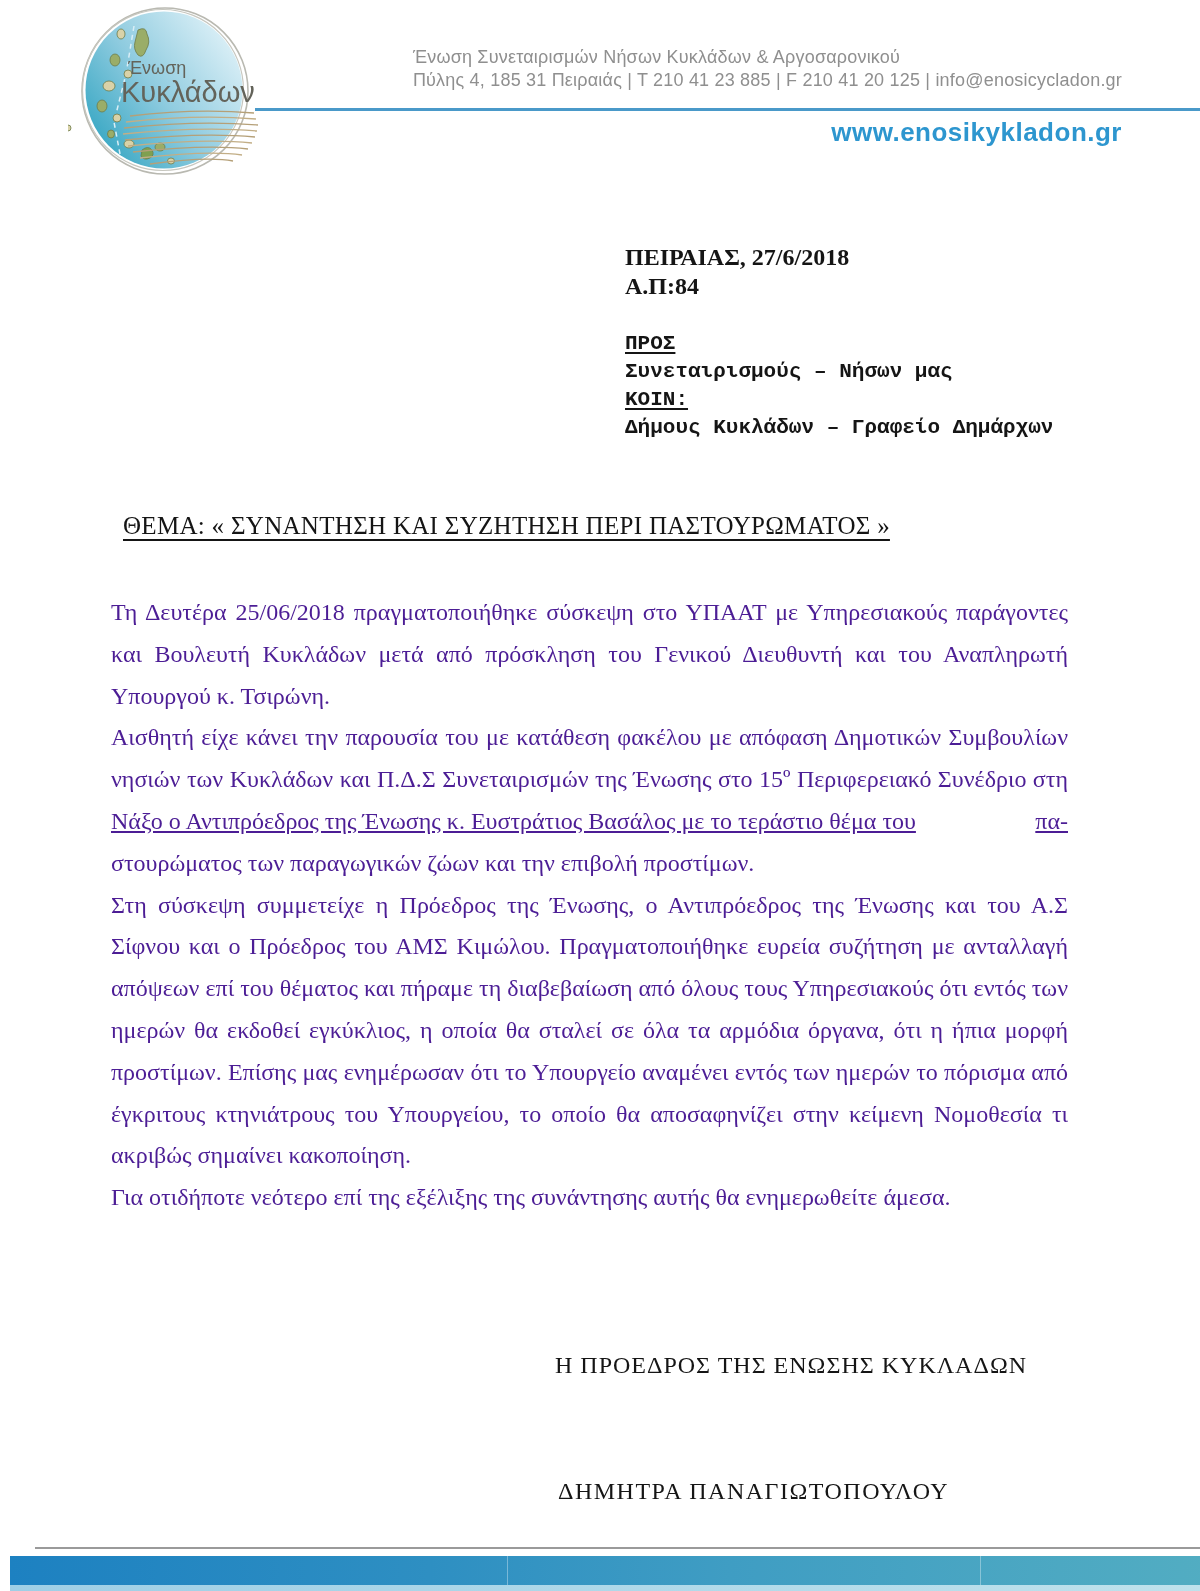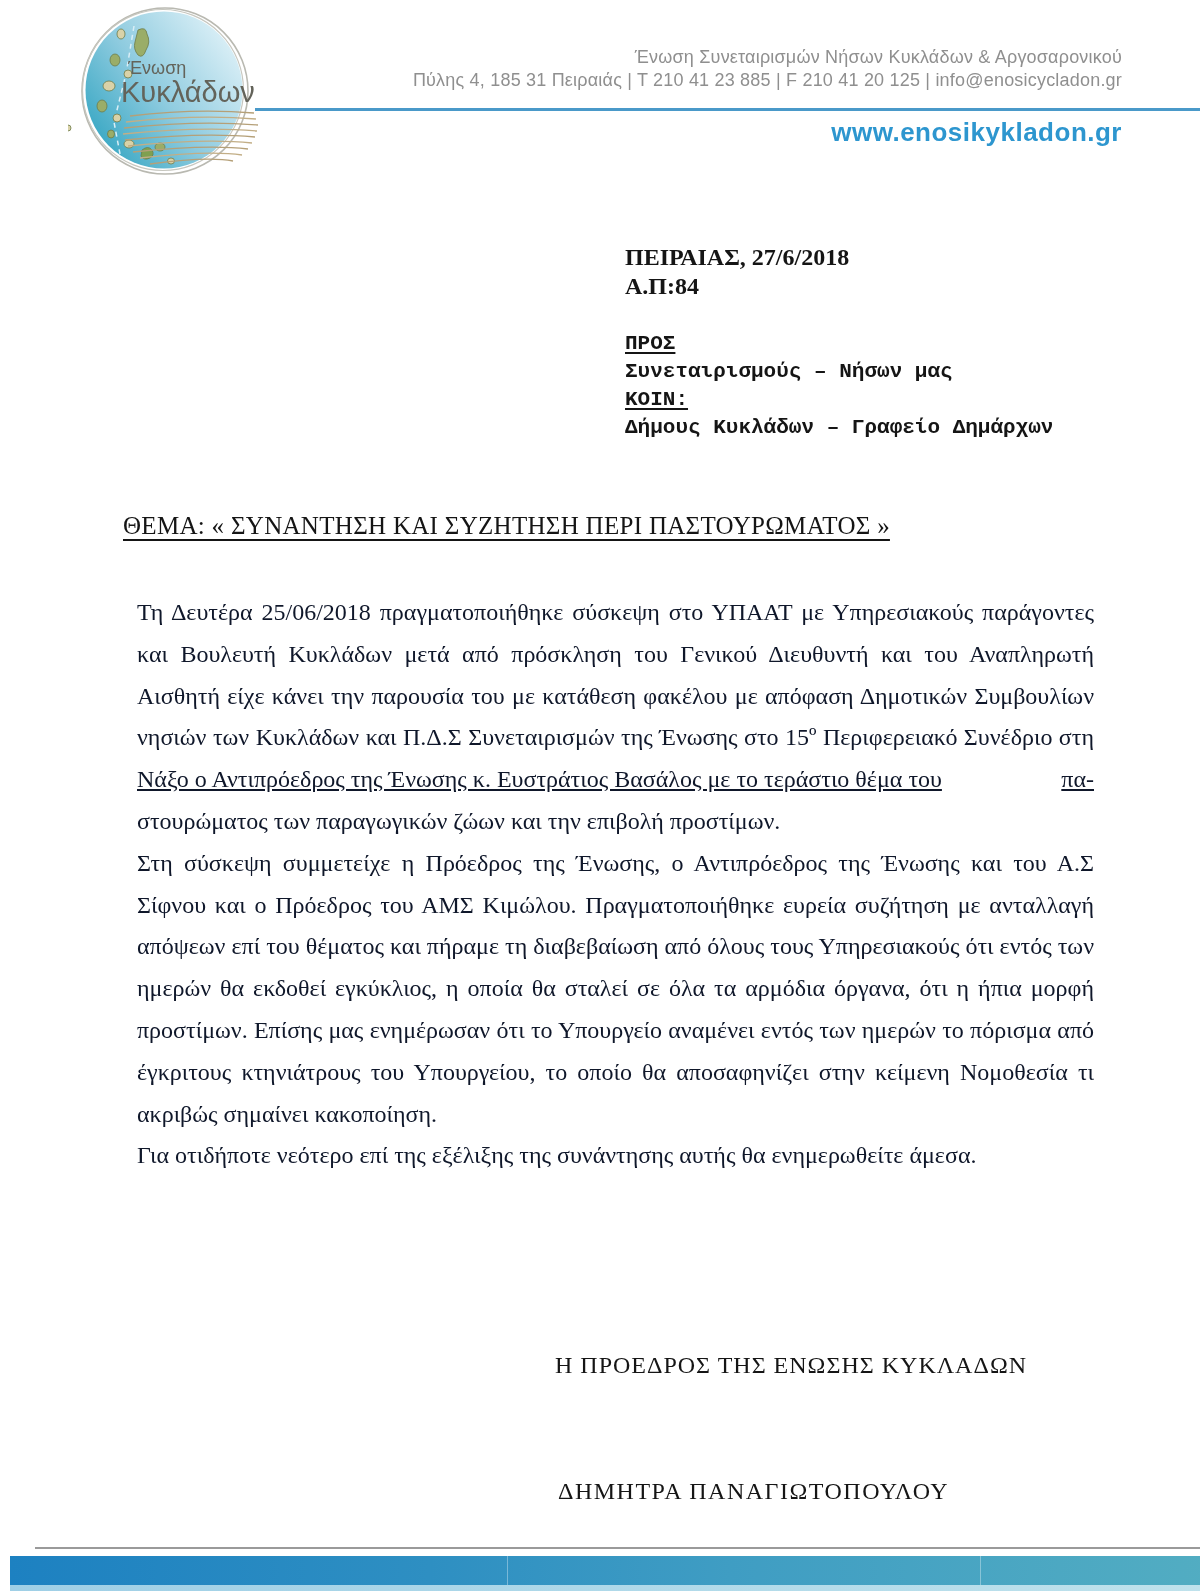--- a/index.html
+++ b/index.html
@@ -9,21 +9,21 @@
     background:#ffffff;
     overflow:hidden;
     font-family:"Liberation Serif", serif;
     color:#151515;
     margin-left:10px;
   }
   
   .logo-wrap{position:absolute;left:58px;top:4px;width:200px;height:172px;}
   .hdr-contact{
     position:absolute;top:46px;right:88px;
-    text-align:right;
+    text-align:left;
     font-family:"Liberation Sans", sans-serif;
     font-size:18px;line-height:23px;
     color:#8f8f8f;letter-spacing:.2px;
   }
   .hdr-rule{
     position:absolute;left:245px;top:108px;width:952px;height:3px;
     background:#4a99c9;
   }
   .website{
     position:absolute;top:117px;right:88px;
@@ -44,22 +44,22 @@
   .ul{text-decoration:underline;text-underline-offset:3px;}
   
   .subject{
     position:absolute;left:113px;top:512px;
     font-size:25px;
     text-decoration:underline;text-underline-offset:5px;
     letter-spacing:.3px;
   }
   
   .body-text{
-    position:absolute;left:127px;top:592px;width:957px;
-    font-size:24px;color:#0f172a;
+    position:absolute;left:101px;top:592px;width:957px;
+    font-size:24px;color:#4c1d95;
   }
   .bline{height:41.8px;line-height:41.8px;overflow:hidden;white-space:nowrap;}
   .bline.just{text-align:justify;text-align-last:justify;white-space:normal;}
   .bline.flexline{display:flex;justify-content:space-between;text-decoration:underline;}
   
   .sig-title{position:absolute;left:545px;top:1352px;font-size:24px;letter-spacing:1px;}
   .sig-name{position:absolute;left:548px;top:1478px;font-size:24px;letter-spacing:1.5px;}
   
   .foot-rule{position:absolute;left:25px;top:1547px;width:1172px;height:2px;background:#9a9a9a;}
   .foot-bar{
@@ -144,20 +144,21 @@
     <div>Συνεταιρισμούς – Νήσων μας</div>
     <div class="ul">ΚΟΙΝ:</div>
     <div>Δήμους Κυκλάδων – Γραφείο Δημάρχων</div>
   </div>
 
   <div class="subject">ΘΕΜΑ: « ΣΥΝΑΝΤΗΣΗ ΚΑΙ ΣΥΖΗΤΗΣΗ ΠΕΡΙ ΠΑΣΤΟΥΡΩΜΑΤΟΣ »</div>
 
   <div class="body-text">
     <div class="bline just">Τη Δευτέρα 25/06/2018 πραγματοποιήθηκε σύσκεψη στο ΥΠΑΑΤ με Υπηρεσιακούς παράγοντες</div>
     <div class="bline just">και Βουλευτή Κυκλάδων μετά από πρόσκληση του Γενικού Διευθυντή και του Αναπληρωτή</div>
+    <div class="bline">Υπουργού κ. Τσιρώνη.</div>
     <div class="bline just">Αισθητή είχε κάνει την παρουσία του με κατάθεση φακέλου με απόφαση Δημοτικών Συμβουλίων 5</div>
     <div class="bline just">νησιών των Κυκλάδων και Π.Δ.Σ Συνεταιρισμών της Ένωσης στο 15º Περιφερειακό Συνέδριο στη</div>
     <div class="bline flexline">
       <span>Νάξο ο Αντιπρόεδρος της Ένωσης κ. Ευστράτιος Βασάλος με το τεράστιο θέμα του</span>
       <span>πα-</span>
     </div>
     <div class="bline">στουρώματος των παραγωγικών ζώων και την επιβολή προστίμων.</div>
     <div class="bline just">Στη σύσκεψη συμμετείχε η Πρόεδρος της Ένωσης, ο Αντιπρόεδρος της Ένωσης και του Α.Σ</div>
     <div class="bline just">Σίφνου και ο Πρόεδρος του ΑΜΣ Κιμώλου. Πραγματοποιήθηκε ευρεία συζήτηση με ανταλλαγή</div>
     <div class="bline just">απόψεων επί του θέματος και πήραμε τη διαβεβαίωση από όλους τους Υπηρεσιακούς ότι εντός των</div>

